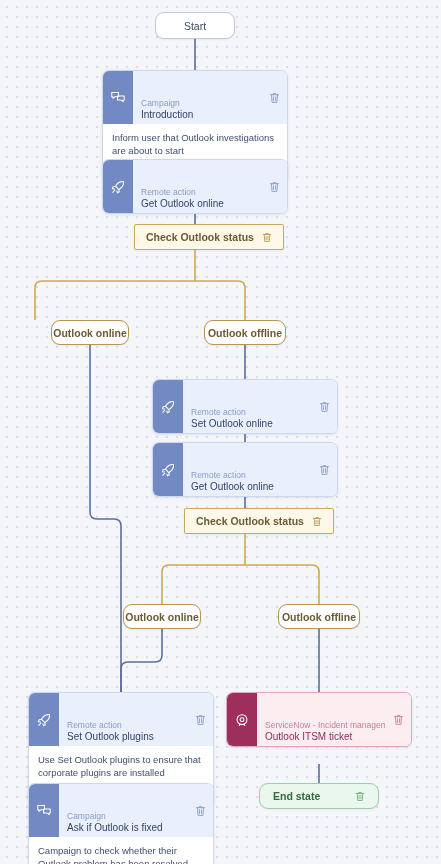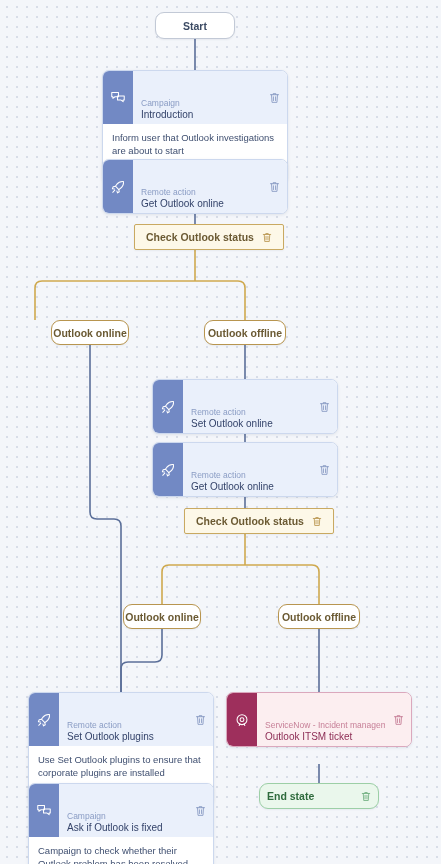--- a/index.html
+++ b/index.html
@@ -40,21 +40,21 @@
   
   .pill-start {
     display: flex;
     align-items: center;
     justify-content: center;
     background: #ffffff;
     border: 1px solid #c2c9d6;
     border-radius: 9px;
     color: #3b4a63;
     font-size: 10.5px;
-    font-weight: bold;
+    font-weight: normal;
     box-shadow: 0 1px 2px rgba(40,55,90,.07);
   }
 
   
   .pill-decision {
     display: flex;
     align-items: center;
     justify-content: center;
     gap: 8px;
     background: #fdf8e8;
@@ -86,21 +86,21 @@
   .pill-end {
     display: flex;
     align-items: center;
     justify-content: space-between;
     background: #eaf7ec;
     border: 1px solid #9ccfa6;
     border-radius: 9px;
     color: #2f6b3d;
     font-size: 10.5px;
     font-weight: bold;
-    padding: 0 7px;
+    padding: 0 13px;
     box-shadow: 0 1px 2px rgba(40,55,90,.06);
   }
 
   
   .card {
     border-radius: 7px;
     overflow: hidden;
     box-shadow: 0 1px 3px rgba(40,55,90,.10);
     background: #ffffff;
   }

